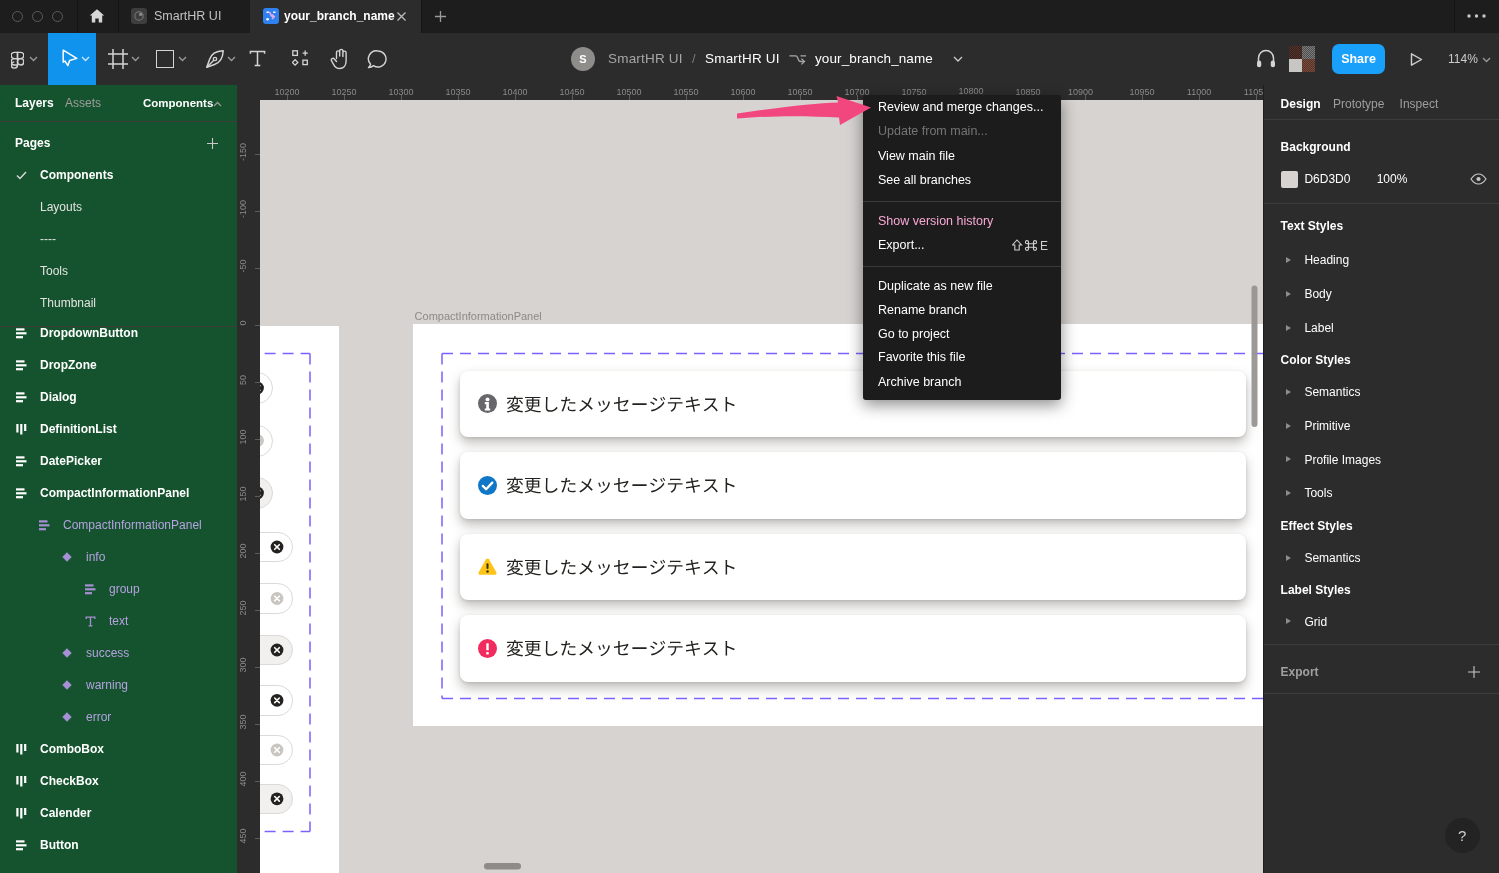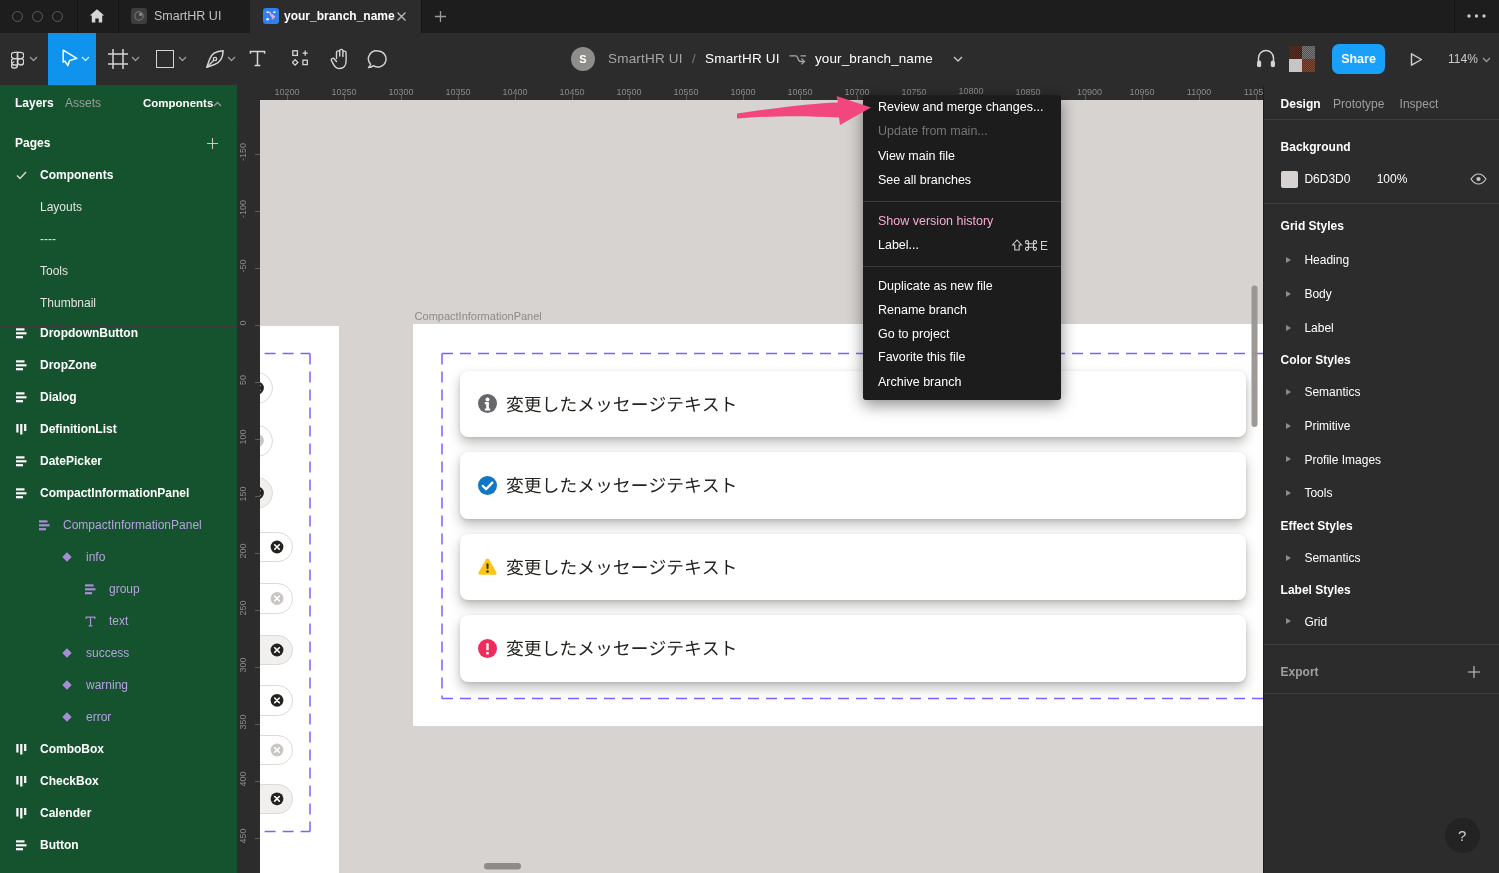--- a/index.html
+++ b/index.html
@@ -440,21 +440,21 @@
         <div class="rnum" style="left:546px;top:1.5px;width:34px;text-align:center">10650</div>
         <div class="htick" style="left:563px"></div>
         <div class="rnum" style="left:603px;top:1.5px;width:34px;text-align:center">10700</div>
         <div class="htick" style="left:620px"></div>
         <div class="rnum" style="left:660px;top:1.5px;width:34px;text-align:center">10750</div>
         <div class="htick" style="left:677px"></div>
         <div class="rnum" style="left:717px;top:1px;width:34px;text-align:center">10800</div>
         <div class="htick" style="left:734px"></div>
         <div class="rnum" style="left:774px;top:1.5px;width:34px;text-align:center">10850</div>
         <div class="htick" style="left:791px"></div>
-        <div class="rnum" style="left:831px;top:1.5px;width:34px;text-align:right">10900</div>
+        <div class="rnum" style="left:831px;top:1.5px;width:34px;text-align:left">10900</div>
         <div class="htick" style="left:848px"></div>
         <div class="rnum" style="left:888px;top:1.5px;width:34px;text-align:center">10950</div>
         <div class="htick" style="left:905px"></div>
         <div class="rnum" style="left:945px;top:1.5px;width:34px;text-align:center">11000</div>
         <div class="htick" style="left:962px"></div>
         <div class="rnum" style="left:1002px;top:1.5px;width:34px;text-align:center">11050</div>
         <div class="htick" style="left:1019px"></div>
       </div>
 <div id="vruler">
         <div class="rnum vnum" style="left:-11.5px;top:62px;width:34px;text-align:center">-150</div>
@@ -486,21 +486,21 @@
       </div>
 <div class="abs" style="left:0;top:0;width:23px;height:15px;background:#2c2c2c;z-index:12"></div>
 </div>
 <div class="abs" id="ctxmenu">
       <div class="mi" style="top:0.20000000000000107px;color:#fff">Review and merge changes...</div>
       <div class="mi" style="top:24.4px;color:#757575">Update from main...</div>
       <div class="mi" style="top:48.6px;color:#fff">View main file</div>
       <div class="mi" style="top:72.80000000000001px;color:#fff">See all branches</div>
       <div class="msep" style="top:105.5px"></div>
       <div class="mi" style="top:113.80000000000001px;color:#f9a8d4">Show version history</div>
-      <div class="mi" style="top:138.0px;color:#fff">Label...</div>
+      <div class="mi" style="top:138.0px;color:#fff">Export...</div>
       <div class="msep" style="top:171.3px"></div>
       <div class="mi" style="top:178.6px;color:#fff">Duplicate as new file</div>
       <div class="mi" style="top:202.8px;color:#fff">Rename branch</div>
       <div class="mi" style="top:226.6px;color:#fff">Go to project</div>
       <div class="mi" style="top:250.4px;color:#fff">Favorite this file</div>
       <div class="mi" style="top:274.59999999999997px;color:#fff">Archive branch</div>
       <svg class="abs" style="left:149px;top:143.5px" width="36" height="13" viewBox="0 0 36 13">
         <path d="M5 1 L9.5 6 H7.2 V11 H2.8 V6 H0.5 Z" fill="none" stroke="#cfcfcf" stroke-width="1.1"></path>
         <g fill="none" stroke="#cfcfcf" stroke-width="1.1">
           <path d="M16.5 3.2 V9.8 M21.5 3.2 V9.8 M15 4.7 H23 M15 8.3 H23"></path>
@@ -523,21 +523,21 @@
       </div>
       <div class="rdiv" style="top:34px"></div>
       <div class="rrow bold" style="top:46.3px;text-indent:16.6px">Background</div>
       <div class="abs" style="left:16.6px;top:85.6px;width:17px;height:17px;background:#d6d3d0;border-radius:2px"></div>
       <div class="rrow" style="top:78px;text-indent:40.4px">D6D3D0<span style="position:absolute;left:112.7px;text-indent:0">100%</span></div>
       <svg class="abs" style="left:206px;top:88px" width="17" height="12" viewBox="0 0 17 12">
         <path d="M1 6 C3.2 2.7 5.7 1 8.5 1 C11.3 1 13.8 2.7 16 6 C13.8 9.3 11.3 11 8.5 11 C5.7 11 3.2 9.3 1 6 Z" fill="none" stroke="#c8c8c8" stroke-width="1.2"></path>
         <circle cx="8.5" cy="6" r="2.1" fill="#c8c8c8"></circle>
       </svg>
       <div class="rdiv" style="top:118px"></div>
-      <div class="rrow bold" style="top:125.3px;text-indent:16.6px">Grid Styles</div>
+      <div class="rrow bold" style="top:125.3px;text-indent:16.6px">Text Styles</div>
       <div class="chev" style="left:22px;top:171.5px"></div>
       <div class="rrow" style="top:159px;text-indent:40.4px">Heading</div>
       <div class="chev" style="left:22px;top:205.5px"></div>
       <div class="rrow" style="top:193px;text-indent:40.4px">Body</div>
       <div class="chev" style="left:22px;top:239.5px"></div>
       <div class="rrow bold" style="top:258.5px;text-indent:16.6px">Color Styles</div>
       <div class="rrow" style="top:227px;text-indent:40.4px">Label</div>
       <div class="chev" style="left:22px;top:303.8px"></div>
       <div class="rrow" style="top:291.3px;text-indent:40.4px">Semantics</div>
       <div class="chev" style="left:22px;top:337.6px"></div>

